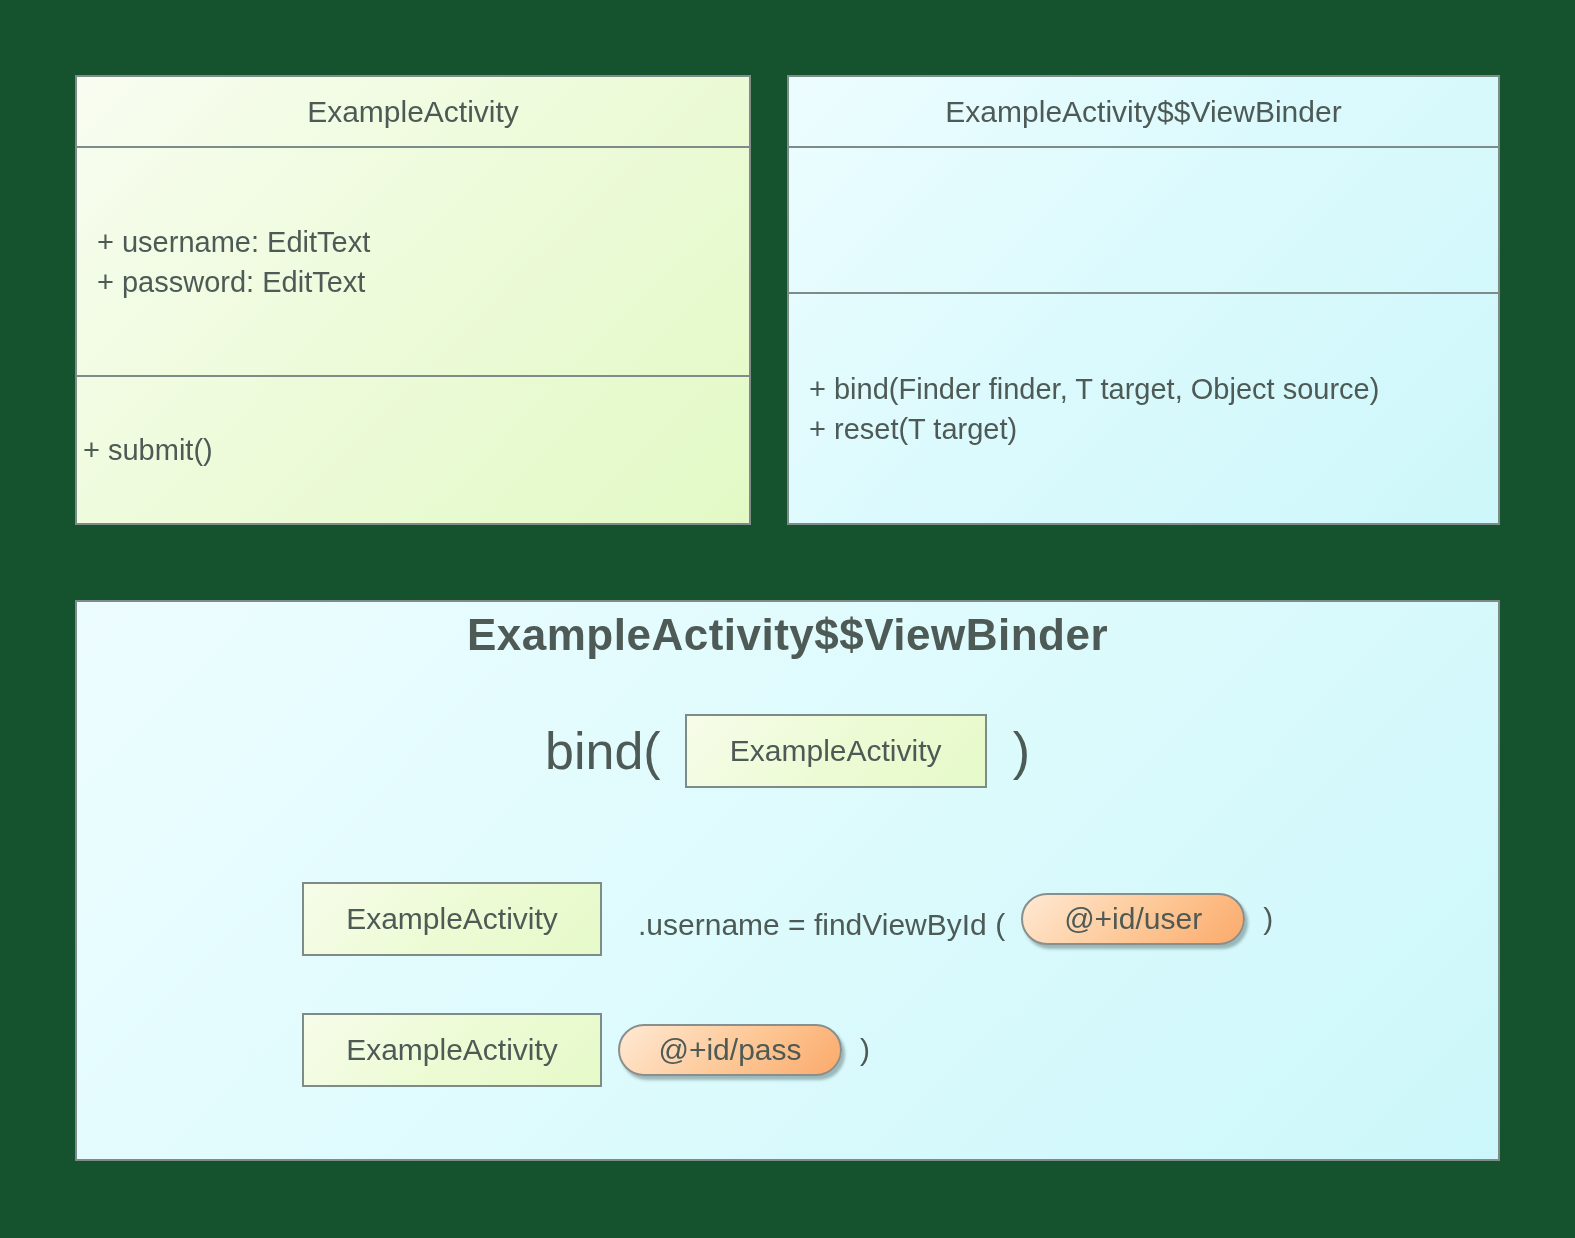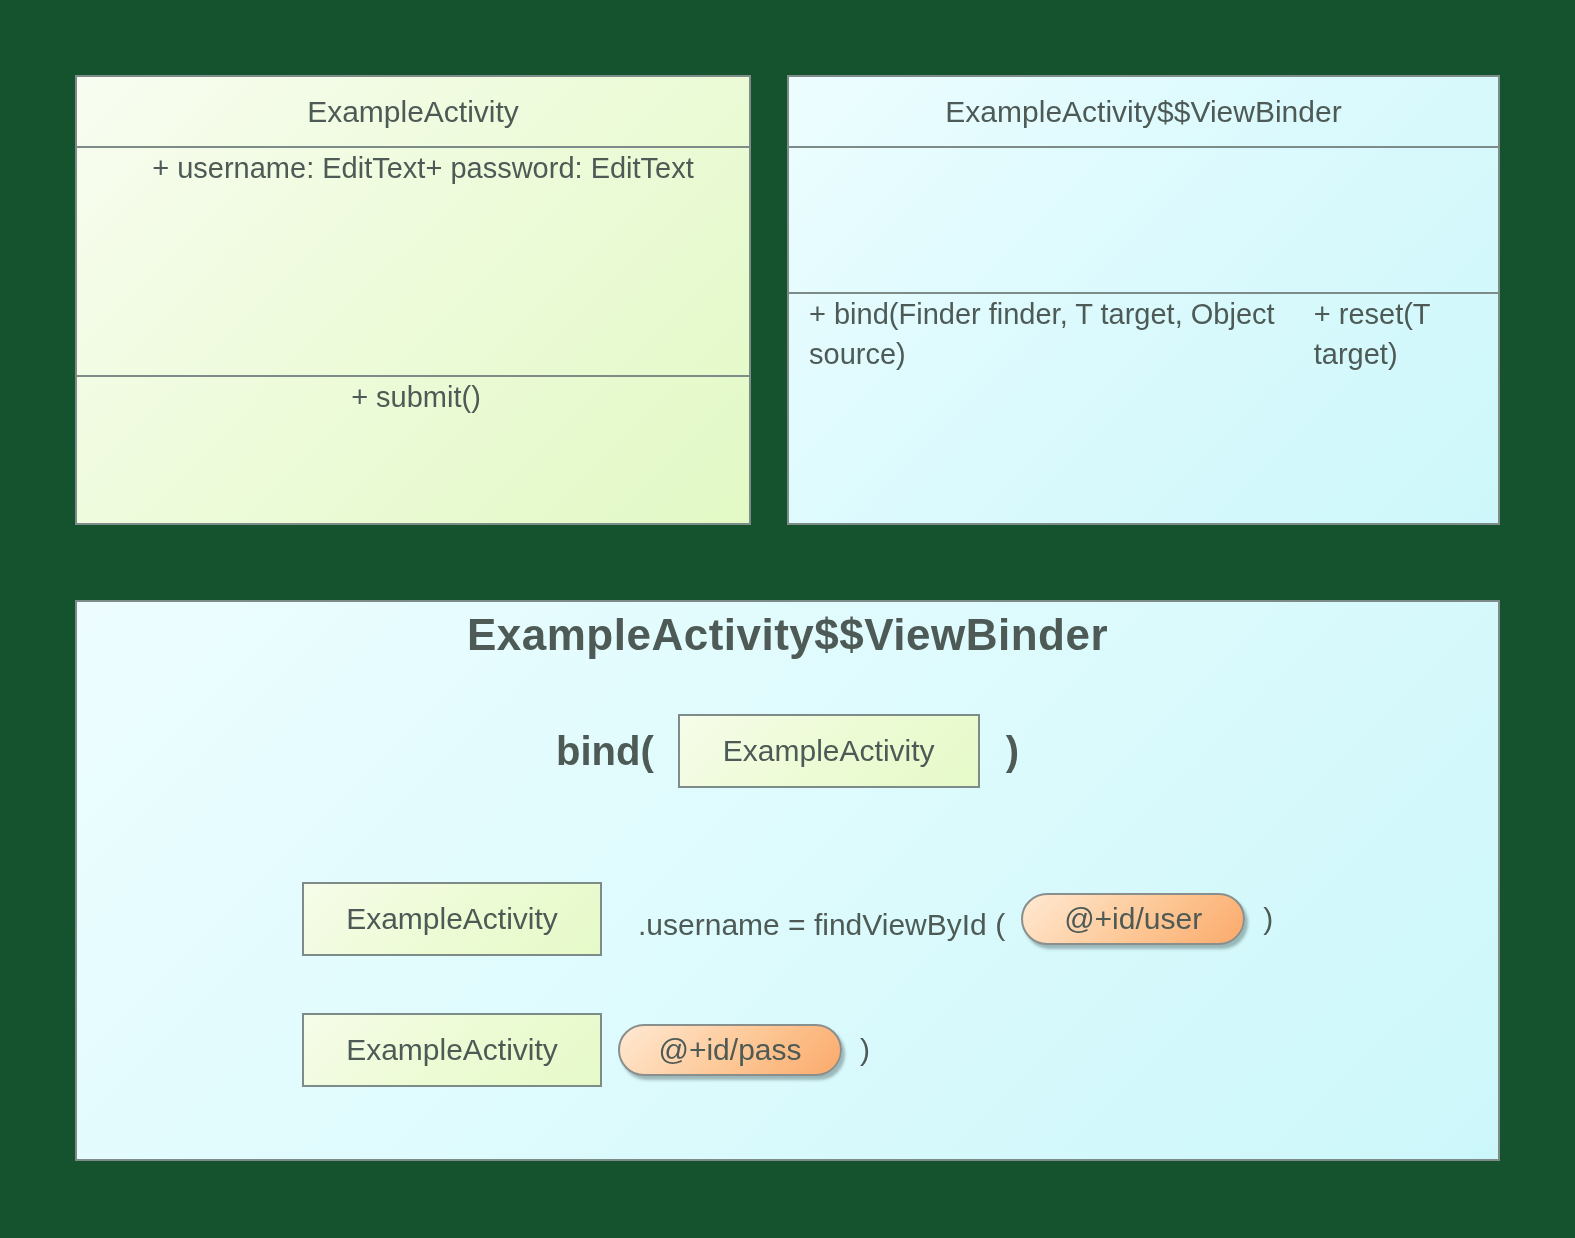--- a/index.html
+++ b/index.html
@@ -34,21 +34,21 @@
   .class-title {
     height: 69px;
     display: flex;
     align-items: center;
     justify-content: center;
     font-size: 30px;
   }
   .class-attrs, .class-methods {
     border-top: 2px solid #7d8b89;
     display: flex;
-    flex-direction: row;
+    flex-direction: column;
     justify-content: center;
     padding-left: 20px;
     font-size: 29px;
     line-height: 40px;
     box-sizing: border-box;
   }
   #box-activity { left: 75px; top: 75px; width: 676px; height: 450px; }
   #box-activity .class-attrs   { height: 229px; }
   #box-activity .class-methods { flex: 1; padding-left: 6px; }
 
@@ -76,22 +76,22 @@
   }
   .bind-row {
     position: absolute;
     top: 106px; left: 0; right: 0;
     height: 86px;
     display: flex;
     align-items: center;
     justify-content: center;
   }
   .bind-keyword, .bind-close {
-    font-size: 40px;
-    font-weight: bold;
+    font-size: 52px;
+    font-weight: normal;
   }
   .mini-green {
     box-sizing: border-box;
     border: 2px solid #7d8b89;
     background: linear-gradient(135deg, #f6fce9 0%, #edfbd5 50%, #e6fac9 100%);
     display: flex;
     align-items: center;
     justify-content: center;
     font-size: 30px;
     color: #4d5a55;

